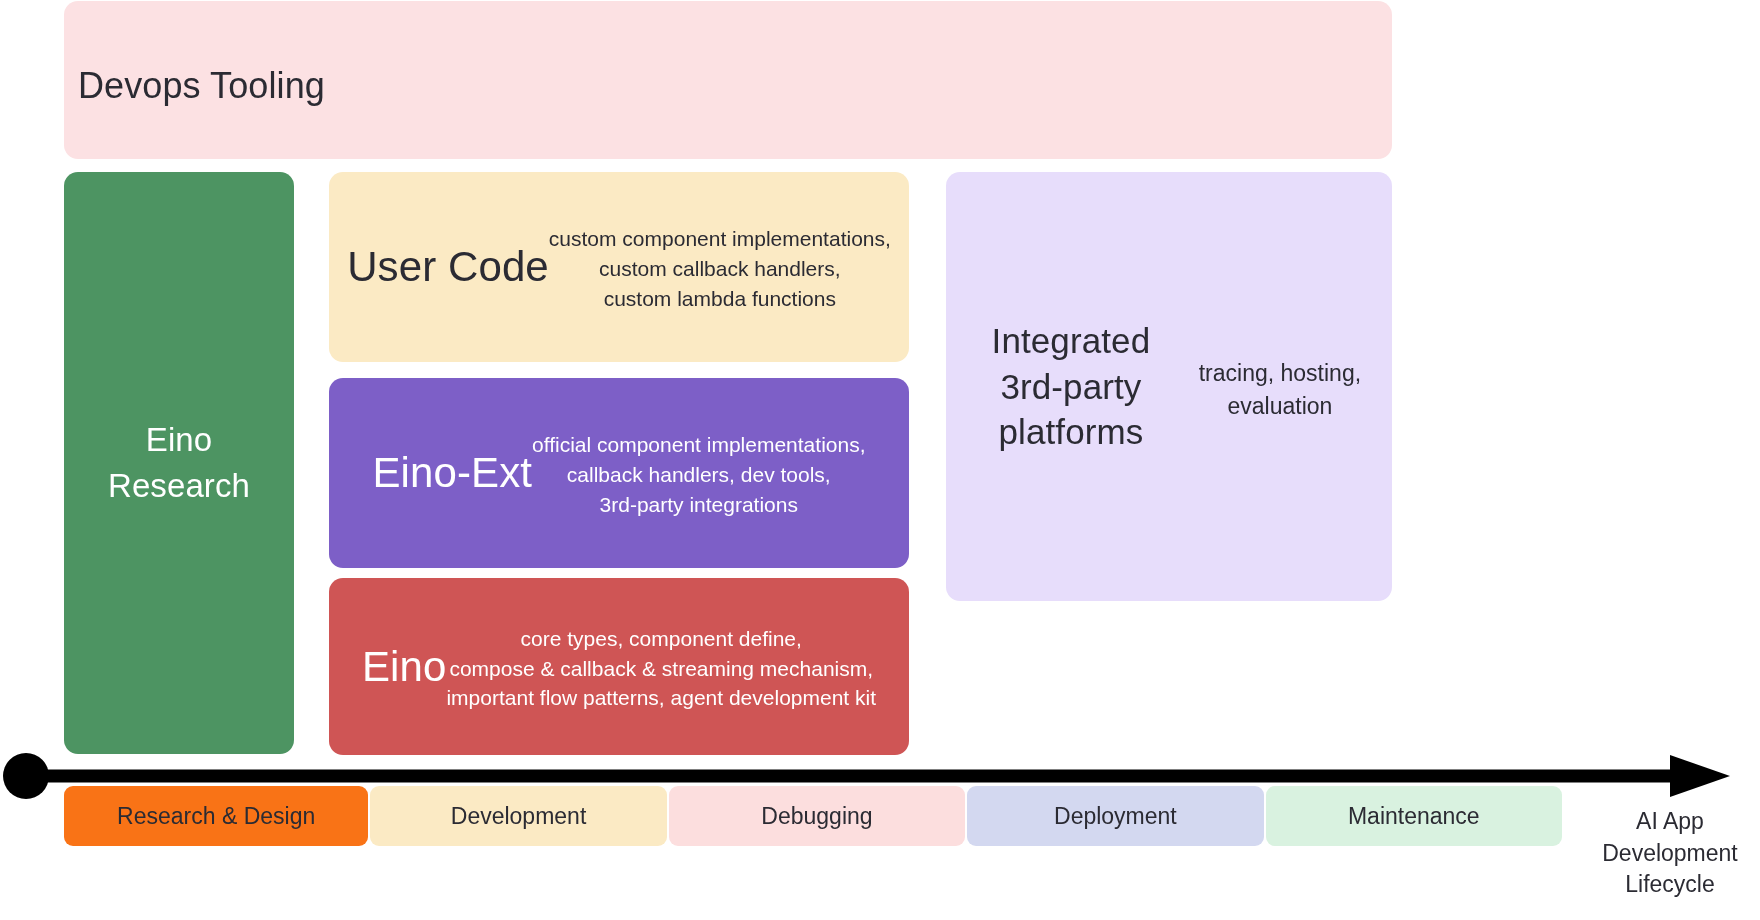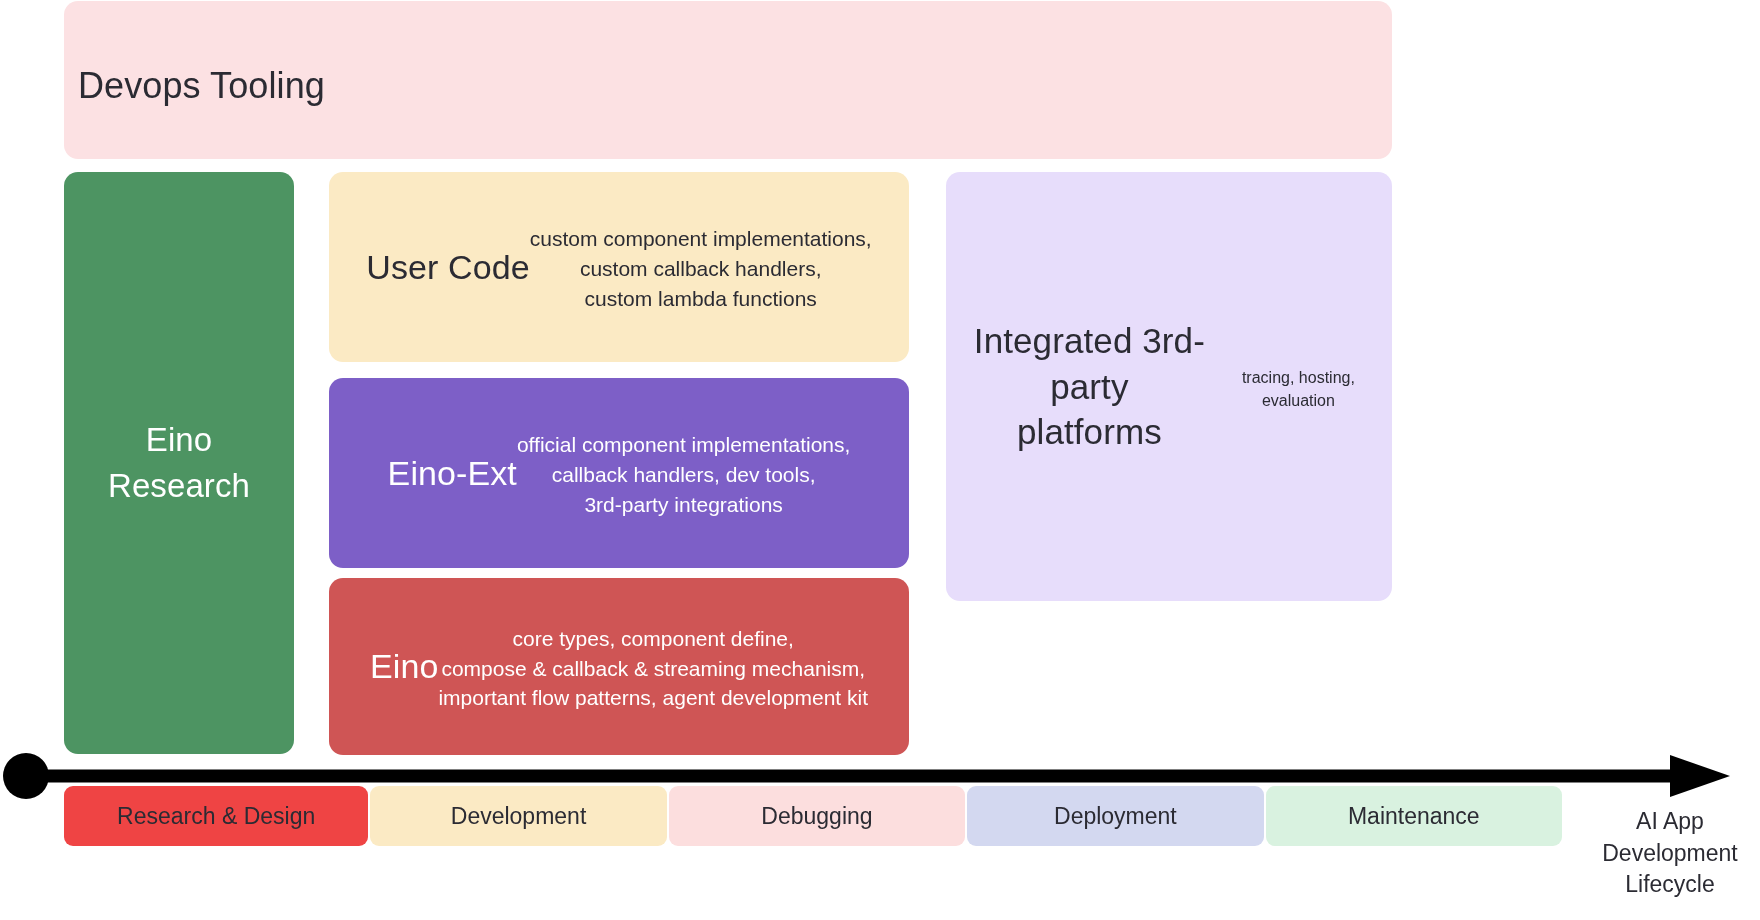--- a/index.html
+++ b/index.html
@@ -30,21 +30,21 @@
     border-radius: 14px;
     box-sizing: border-box;
     display: flex;
     flex-direction: row;
     align-items: center;
     justify-content: center;
     text-align: center;
     padding: 6px 14px;
   }
   .card .title {
-    font-size: 34px;
+    font-size: 42px;
     font-weight: 400;
     line-height: 1.18;
     letter-spacing: 0.1px;
   }
   .card .desc {
     font-size: 21px;
     font-weight: 400;
     line-height: 1.42;
     margin-top: 4px;
   }
@@ -109,21 +109,21 @@
     top: 172px;
     width: 446px;
     height: 429px;
     background: #e7ddfb;
     color: #2b2b33;
   }
   #third-party .title {
     font-size: 35px;
     line-height: 1.3;
   }
-  #third-party .desc { font-size: 16px; margin-top: 6px; }
+  #third-party .desc { font-size: 23px; margin-top: 6px; }
 
   
   #timeline {
     position: absolute;
     left: 0;
     top: 752px;
     width: 1760px;
     height: 48px;
     pointer-events: none;
   }
@@ -215,21 +215,21 @@
     </div>
   </div>
 
   <svg id="timeline" viewBox="0 0 1760 48">
     <circle cx="26" cy="24" r="23" fill="#000000"></circle>
     <line x1="26" y1="24" x2="1682" y2="24" stroke="#000000" stroke-width="13"></line>
     <polygon points="1670,3 1730,24 1670,45" fill="#000000"></polygon>
   </svg>
 
   <div id="lifecycle">
-    <div class="chip" style="background: #ef4444; width: 308px;">
+    <div class="chip" style="background: #f97316; width: 308px;">
       <span>Research &amp; Design</span>
     </div>
     <div class="chip" style="background: rgb(251, 234, 196); width: 300px;">
       <span>Development</span>
     </div>
     <div class="chip" style="background: rgb(252, 222, 222); width: 300px;">
       <span>Debugging</span>
     </div>
     <div class="chip" style="background: rgb(211, 216, 240); width: 300px;">
       <span>Deployment</span>

